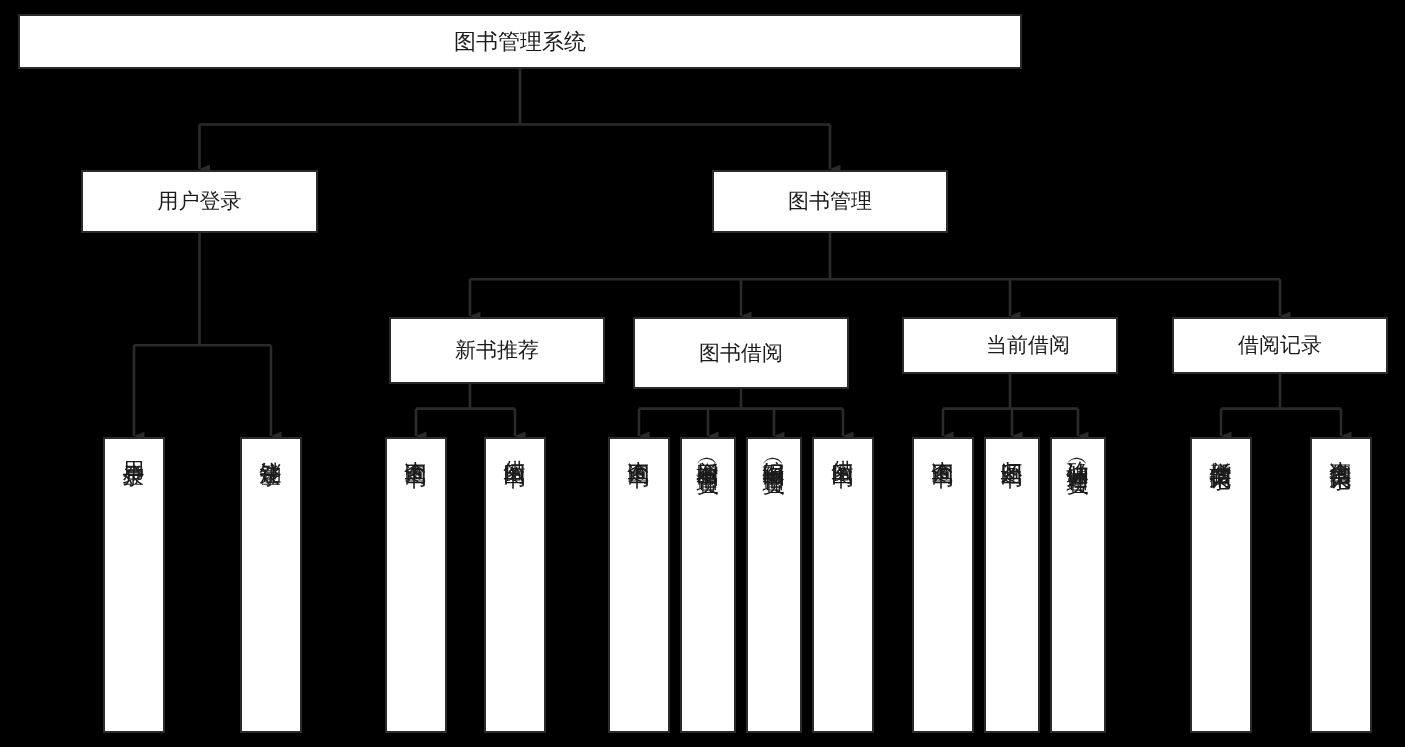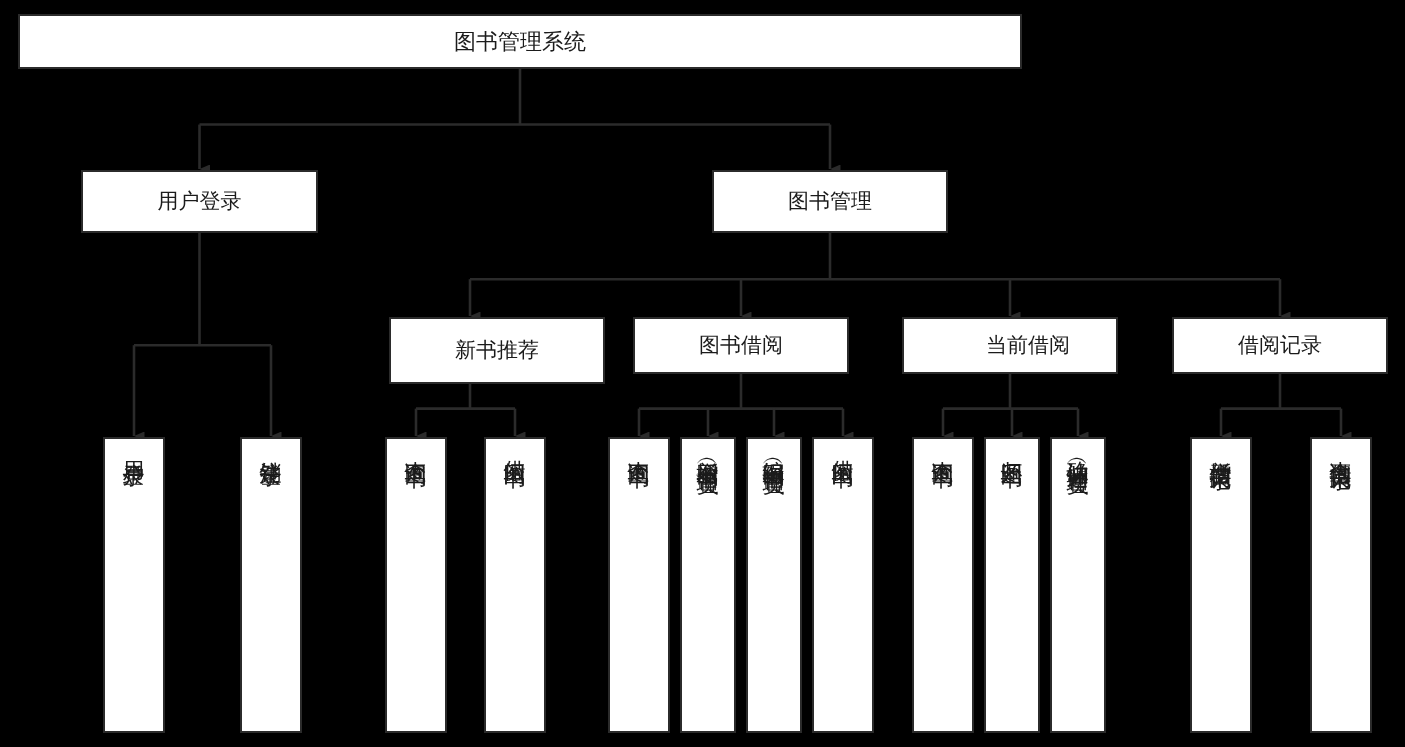--- a/index.html
+++ b/index.html
@@ -121,21 +121,21 @@
       </div>
       <div class="node horiz" style="left: 81px; top: 170px; width: 237px; height: 63px;">
         <span class="label">用户登录</span>
       </div>
       <div class="node horiz" style="left: 712px; top: 170px; width: 236px; height: 63px;">
         <span class="label">图书管理</span>
       </div>
       <div class="node horiz" style="left: 362px; top: 317px; width: 216px; height: 67px; margin-left: 27px;">
         <span class="label">新书推荐</span>
       </div>
-      <div class="node horiz" style="left: 633px; top: 317px; width: 216px; height: 57px;">
+      <div class="node horiz" style="left: 633px; top: 317px; width: 216px; height: 72px;">
         <span class="label">图书借阅</span>
       </div>
       <div class="node horiz" style="left: 902px; top: 317px; width: 216px; height: 57px; padding-left: 36px;">
         <span class="label">当前借阅</span>
       </div>
       <div class="node horiz" style="left: 1172px; top: 317px; width: 216px; height: 57px;">
         <span class="label">借阅记录</span>
       </div>
       <div class="node vert" style="left: 103px; top: 437px; width: 62px; height: 296px;">
         <span class="label">用户登录</span>

